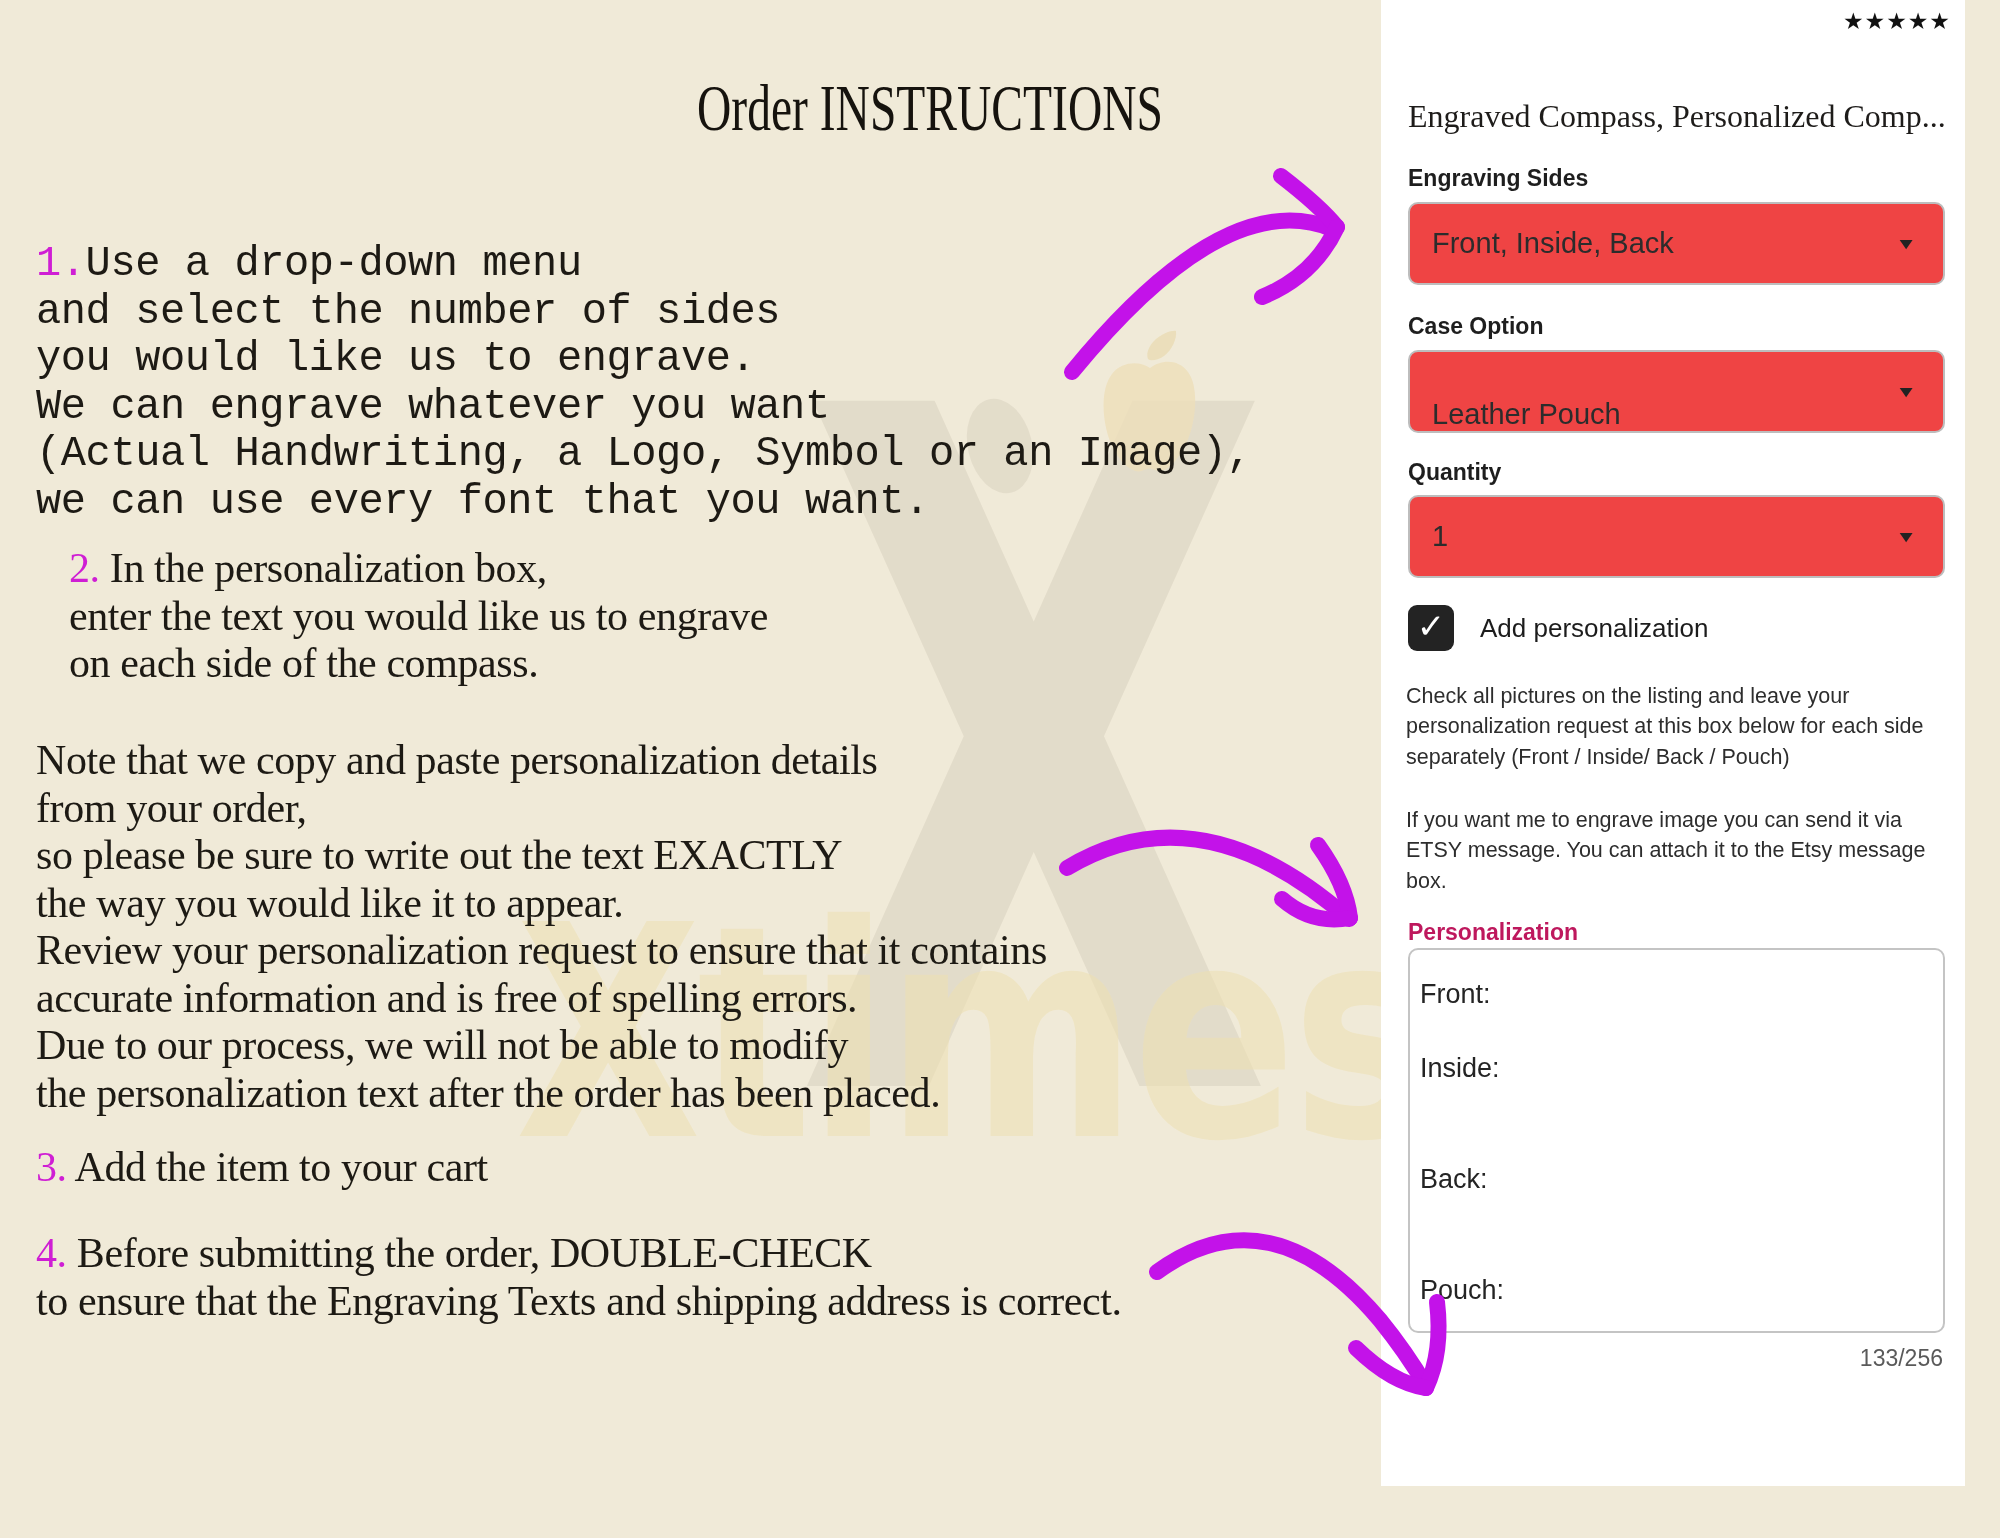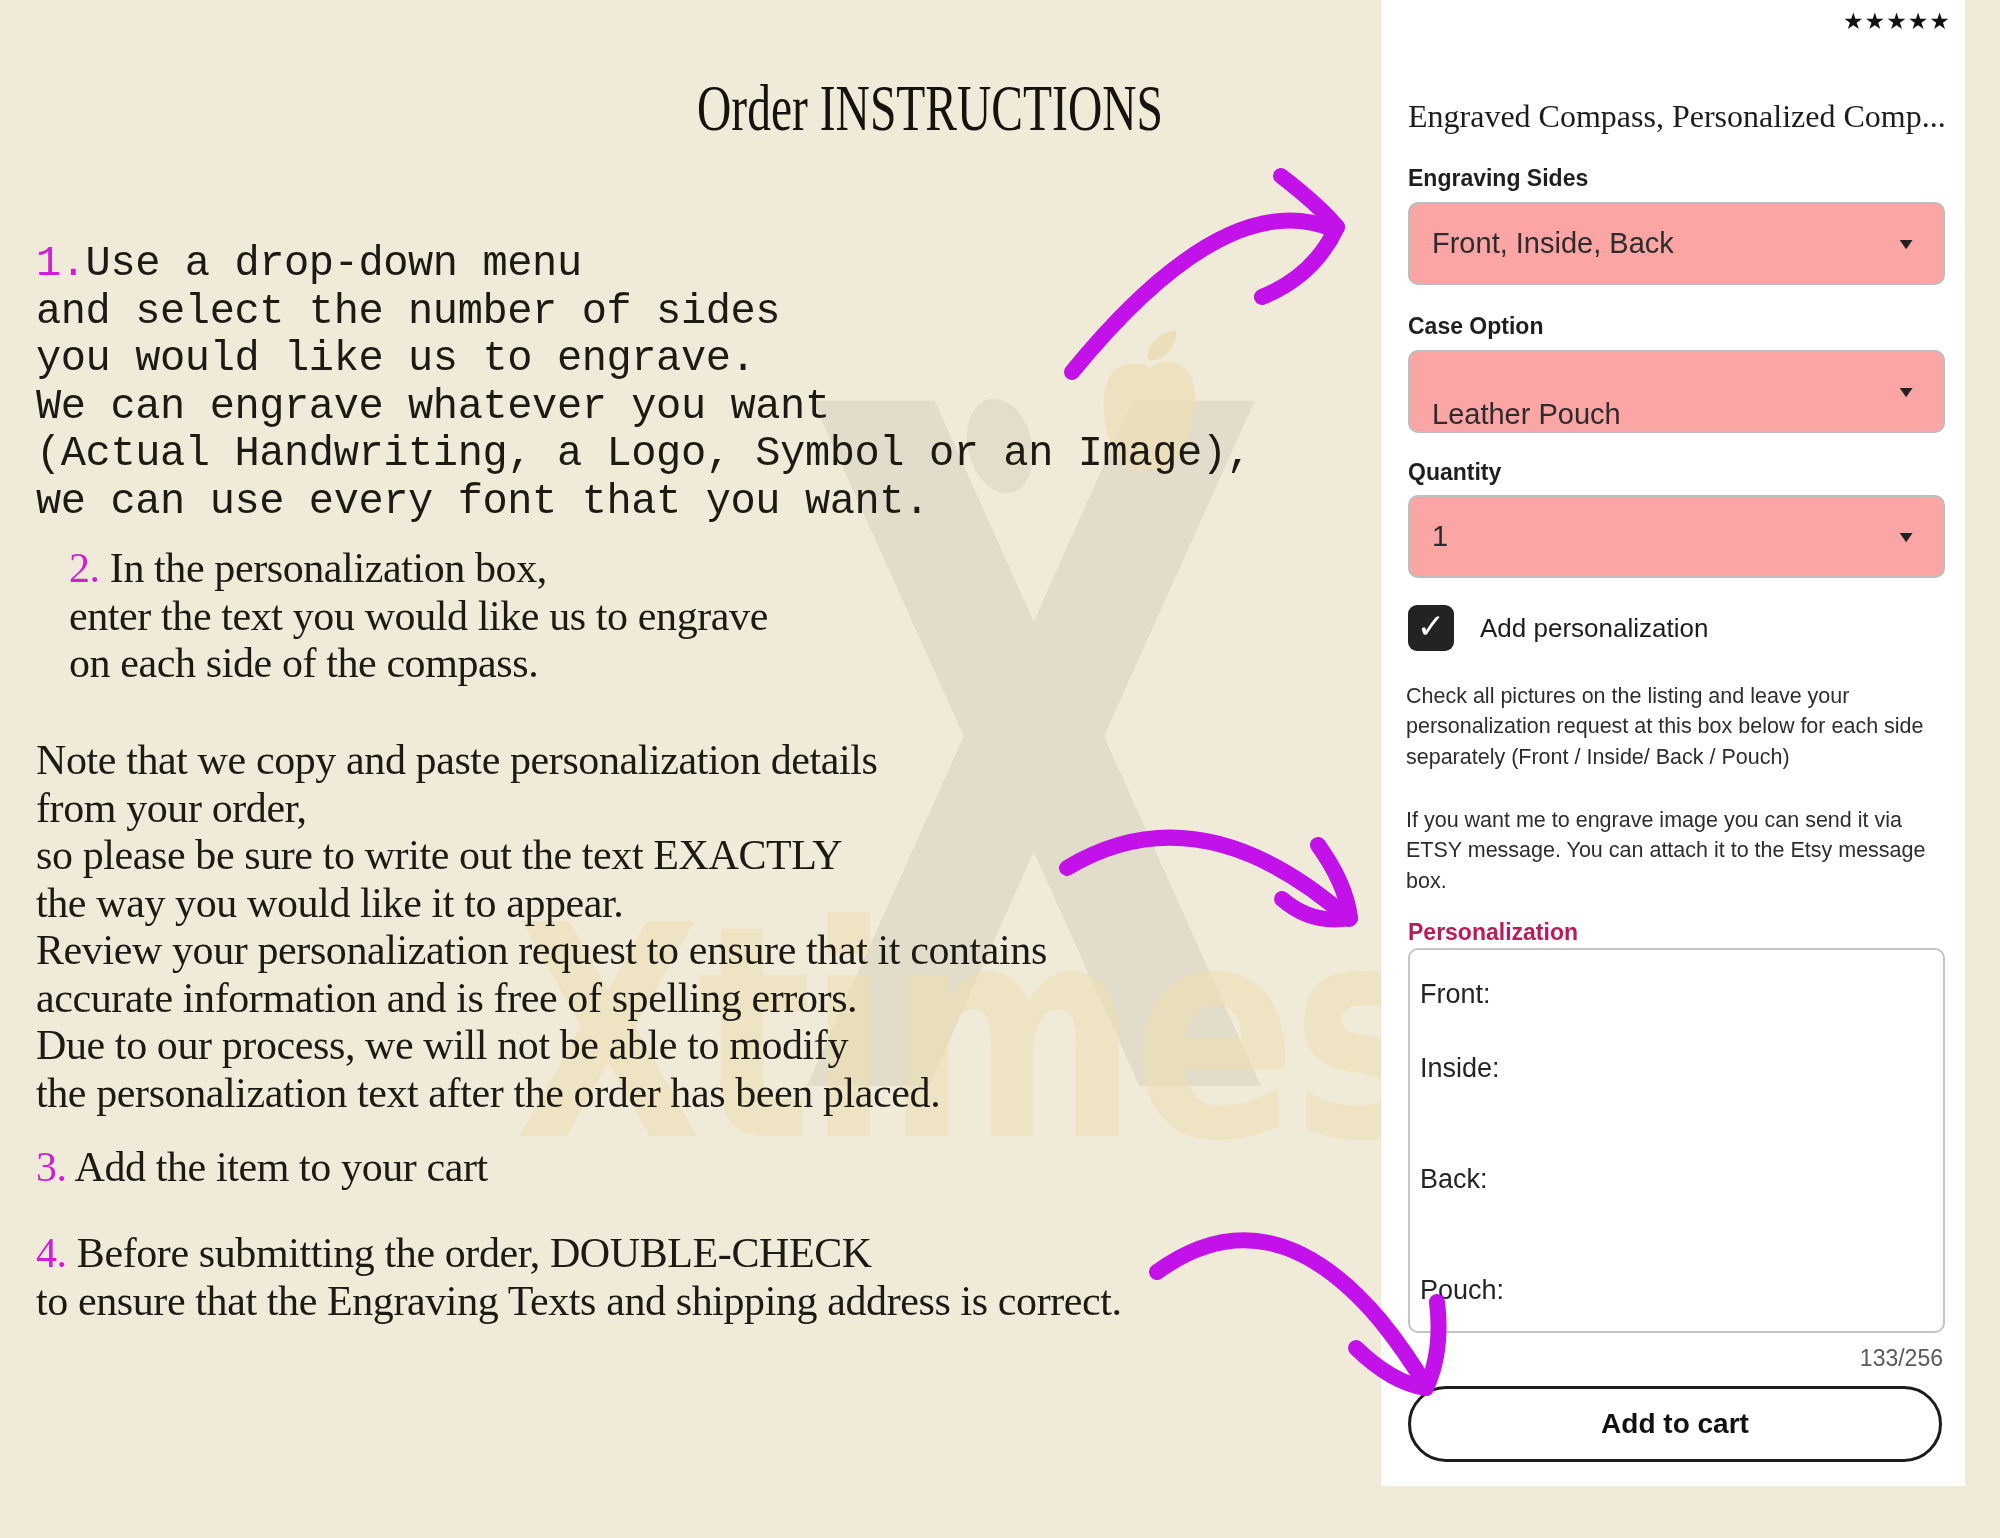--- a/index.html
+++ b/index.html
@@ -39,21 +39,21 @@
   
   .panel{position:absolute;left:1381px;top:0;width:584px;height:1486px;
          background:#ffffff;z-index:10;}
   .stars{position:absolute;top:8px;right:14px;font-size:23px;letter-spacing:1px;
          color:#111;}
   .ptitle{position:absolute;left:27px;top:98px;width:548px;white-space:nowrap;
           overflow:hidden;font-family:"Liberation Serif",serif;font-size:32px;
           color:#1e1c1a;}
   .flabel{position:absolute;left:27px;font-size:23px;font-weight:700;color:#1e1e1e;}
   #flabel0{top:165px;} #flabel1{top:313px;} #flabel2{top:459px;}
-  .select{position:absolute;left:27px;width:537px;height:83px;background:#fca5a5;
+  .select{position:absolute;left:27px;width:537px;height:83px;background:#ef4444;
           border:2px solid #bdbdbd;border-radius:10px;box-sizing:border-box;
           display:flex;align-items:center;padding:0 60px 0 22px;cursor:pointer;}
   #select0{top:202px;} #select1{top:350px;align-items:flex-end;} #select2{top:495px;}
   .select .val{font-size:29px;color:#2c2c2c;flex:1;white-space:nowrap;overflow:hidden;}
   .caret{position:absolute;right:26px;top:50%;transform:translateY(-50%) scaleY(.72);
          font-size:22px;color:#222;line-height:1;}
   .cbrow{position:absolute;left:27px;top:605px;display:flex;align-items:center;}
   .cbox{width:46px;height:46px;background:#232323;border-radius:9px;
         display:flex;align-items:center;justify-content:center;cursor:pointer;}
   .cbox .mark{color:#fff;font-size:34px;line-height:1;transform:translateY(-2px);}
@@ -153,23 +153,20 @@
 
 Inside:
 
 
 Back:
 
 
 Pouch:</div>
     <div class="counter">133/256</div>
 
-    <div class="cartbtn">
-      <span>Add to cart</span>
-    </div>
   </div>
 
   <svg class="arrows" width="2000" height="1538" viewBox="0 0 2000 1538">
     <g stroke="#c312e9" stroke-width="16" fill="none" stroke-linecap="round">
 
       <path d="M 1072 372 Q 1225 185 1332 229"></path>
       <path d="M 1281 176 Q 1320 206 1337 227"></path>
       <path d="M 1337 227 Q 1314 276 1262 297"></path>
 
       <path d="M 1067 868 Q 1200 788 1349 919"></path>

